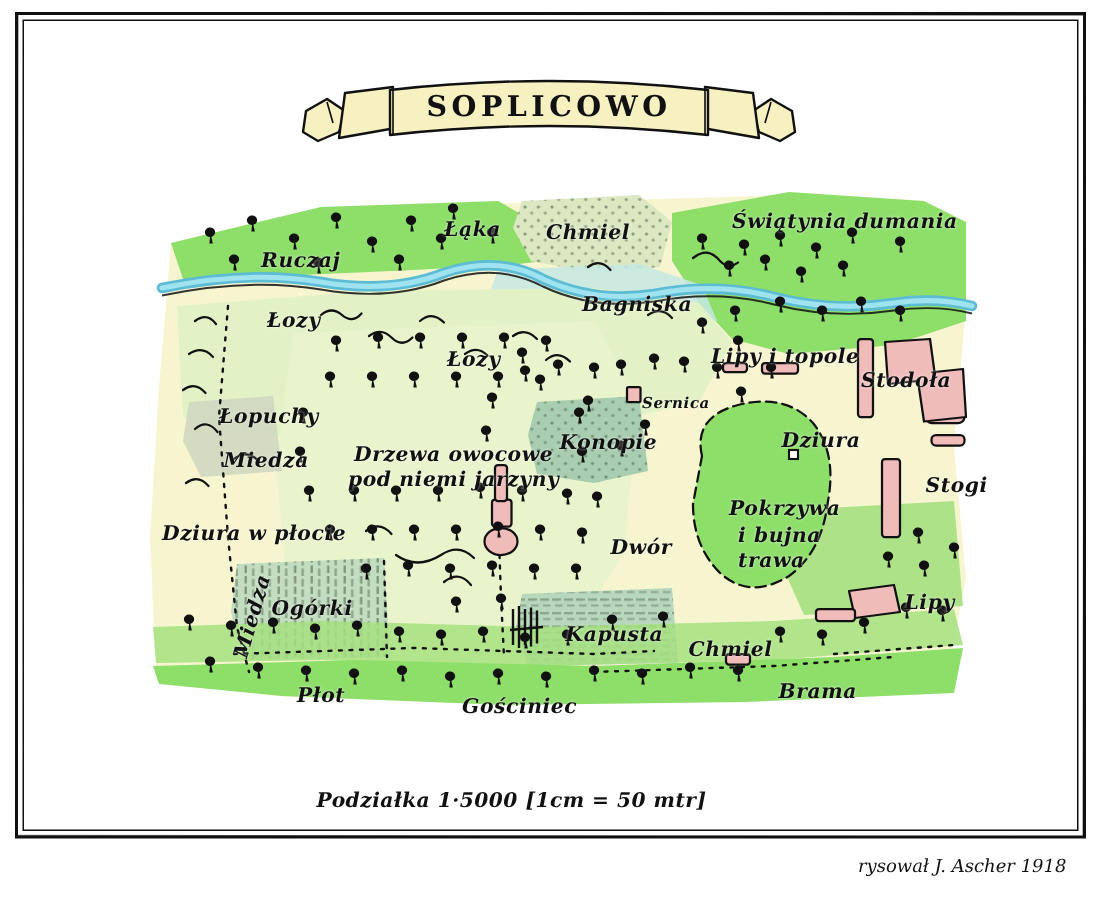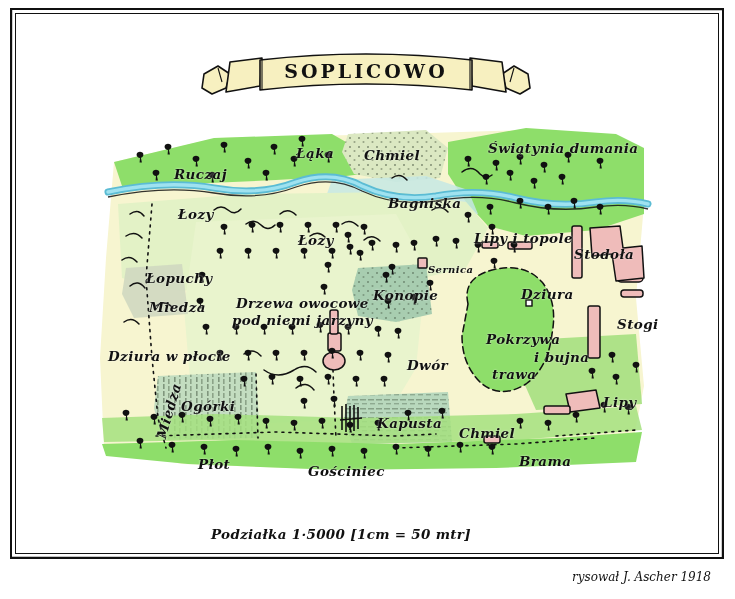--- a/index.html
+++ b/index.html
@@ -346,21 +346,21 @@
         <div class="lbl lg" style="left: 521px; top: 159px; margin-top: 39px;">Stogi</div>
         <div class="lbl lg" style="left: 50px; top: 152px;">Łopuchy</div>
         <div class="lbl lg" style="left: 425px; top: 168px;">Dziura</div>
         <div class="lbl lg" style="left: 53px; top: 181px;">Miedza</div>
         <div class="lbl lg" style="left: 277px; top: 169px;">Konopie</div>
         <div class="lbl lg" style="left: 140px; top: 177px;">Drzewa owocowe</div>
         <div class="lbl lg" style="left: 136px; top: 194px;">pod niemi jarzyny</div>
         <div class="lbl lg" style="left: 12px; top: 230px;">Dziura w płocie</div>
         <div class="lbl lg" style="left: 311px; top: 239px;">Dwór</div>
         <div class="lbl lg" style="left: 390px; top: 213px;">Pokrzywa</div>
-        <div class="lbl lg" style="left: 396px; top: 231px; margin-left: 42px;">i bujna</div>
+        <div class="lbl lg" style="left: 396px; top: 231px;">i bujna</div>
         <div class="lbl lg" style="left: 396px; top: 248px;">trawa</div>
         <div class="lbl lg" style="left: 507px; top: 276px;">Lipy</div>
         <div class="lbl lg" style="left: 85px; top: 280px;">Ogórki</div>
         <div class="lbl lg" style="left: 281px; top: 297px;">Kapusta</div>
         <div class="lbl lg" style="left: 363px; top: 307px;">Chmiel</div>
         <div class="lbl lg" style="left: 423px; top: 335px;">Brama</div>
         <div class="lbl lg" style="left: 102px; top: 338px;">Płot</div>
         <div class="lbl lg" style="left: 212px; top: 345px;">Gościniec</div>
         <div class="lbl lg rot" style="left: 57px; top: 318px;">Miedza</div>
       </div>

